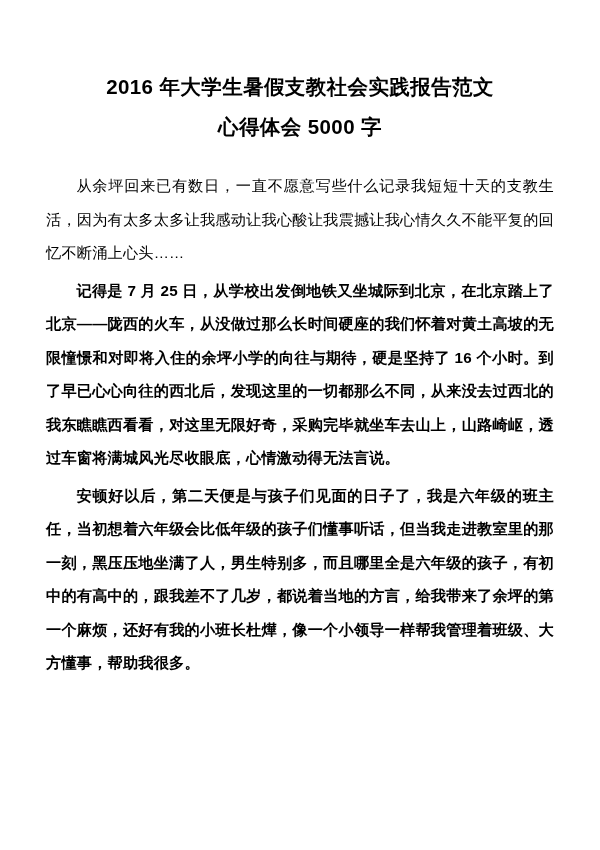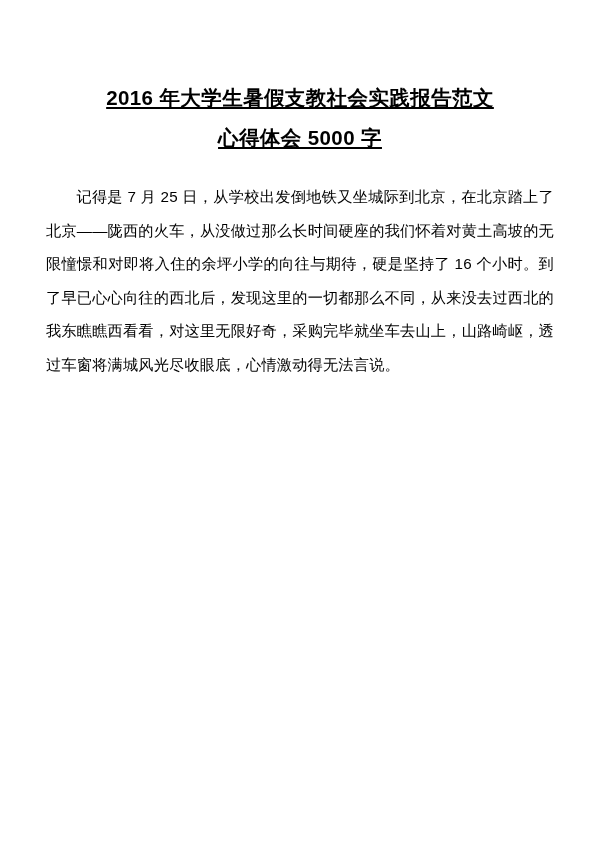--- a/index.html
+++ b/index.html
@@ -21,52 +21,54 @@
     background: #ffffff;
     box-sizing: border-box;
     padding: 62px 46px 40px 46px;
   }
   .doc-title {
     text-align: center;
     font-weight: bold;
     font-size: 20.5px;
     line-height: 40px;
     letter-spacing: 0.4px;
-    margin: 16px;
+    margin: 5px;
     padding: 0;
-    text-decoration: underline;
   }
   .doc-title .line {
     display: block;
     white-space: nowrap;
   }
   .body-copy {
     margin-top: 22px;
   }
   .para {
     font-size: 15.2px;
     line-height: 33.5px;
     text-align: justify;
     text-justify: inter-ideograph;
     margin: 0 0 0 0;
     text-indent: 2em;
     letter-spacing: 0.2px;
     word-break: break-all;
   }
   .para + .para {
-    margin-top: 15px;
+    margin-top: 4px;
+    font-weight: bold;
   }
 </style>
 </head>
 <body>
 
 <div class="page">
 
   <h1 class="doc-title">
     <span class="line">2016 年大学生暑假支教社会实践报告范文</span>
     <span class="line">心得体会 5000 字</span>
   </h1>
 
   <div class="body-copy">
+    <p class="para">从余坪回来已有数日，一直不愿意写些什么记录我短短十天的支教生活，因为有太多太多让我感动让我心酸让我震撼让我心情久久不能平复的回忆不断涌上心头……</p>
     <p class="para">记得是 7 月 25 日，从学校出发倒地铁又坐城际到北京，在北京踏上了北京——陇西的火车，从没做过那么长时间硬座的我们怀着对黄土高坡的无限憧憬和对即将入住的余坪小学的向往与期待，硬是坚持了 16 个小时。到了早已心心向往的西北后，发现这里的一切都那么不同，从来没去过西北的我东瞧瞧西看看，对这里无限好奇，采购完毕就坐车去山上，山路崎岖，透过车窗将满城风光尽收眼底，心情激动得无法言说。</p>
+    <p class="para">安顿好以后，第二天便是与孩子们见面的日子了，我是六年级的班主任，当初想着六年级会比低年级的孩子们懂事听话，但当我走进教室里的那一刻，黑压压地坐满了人，男生特别多，而且哪里全是六年级的孩子，有初中的有高中的，跟我差不了几岁，都说着当地的方言，给我带来了余坪的第一个麻烦，还好有我的小班长杜燁，像一个小领导一样帮我管理着班级、大方懂事，帮助我很多。</p>
   </div>
 
 </div>
 
 </body></html>

